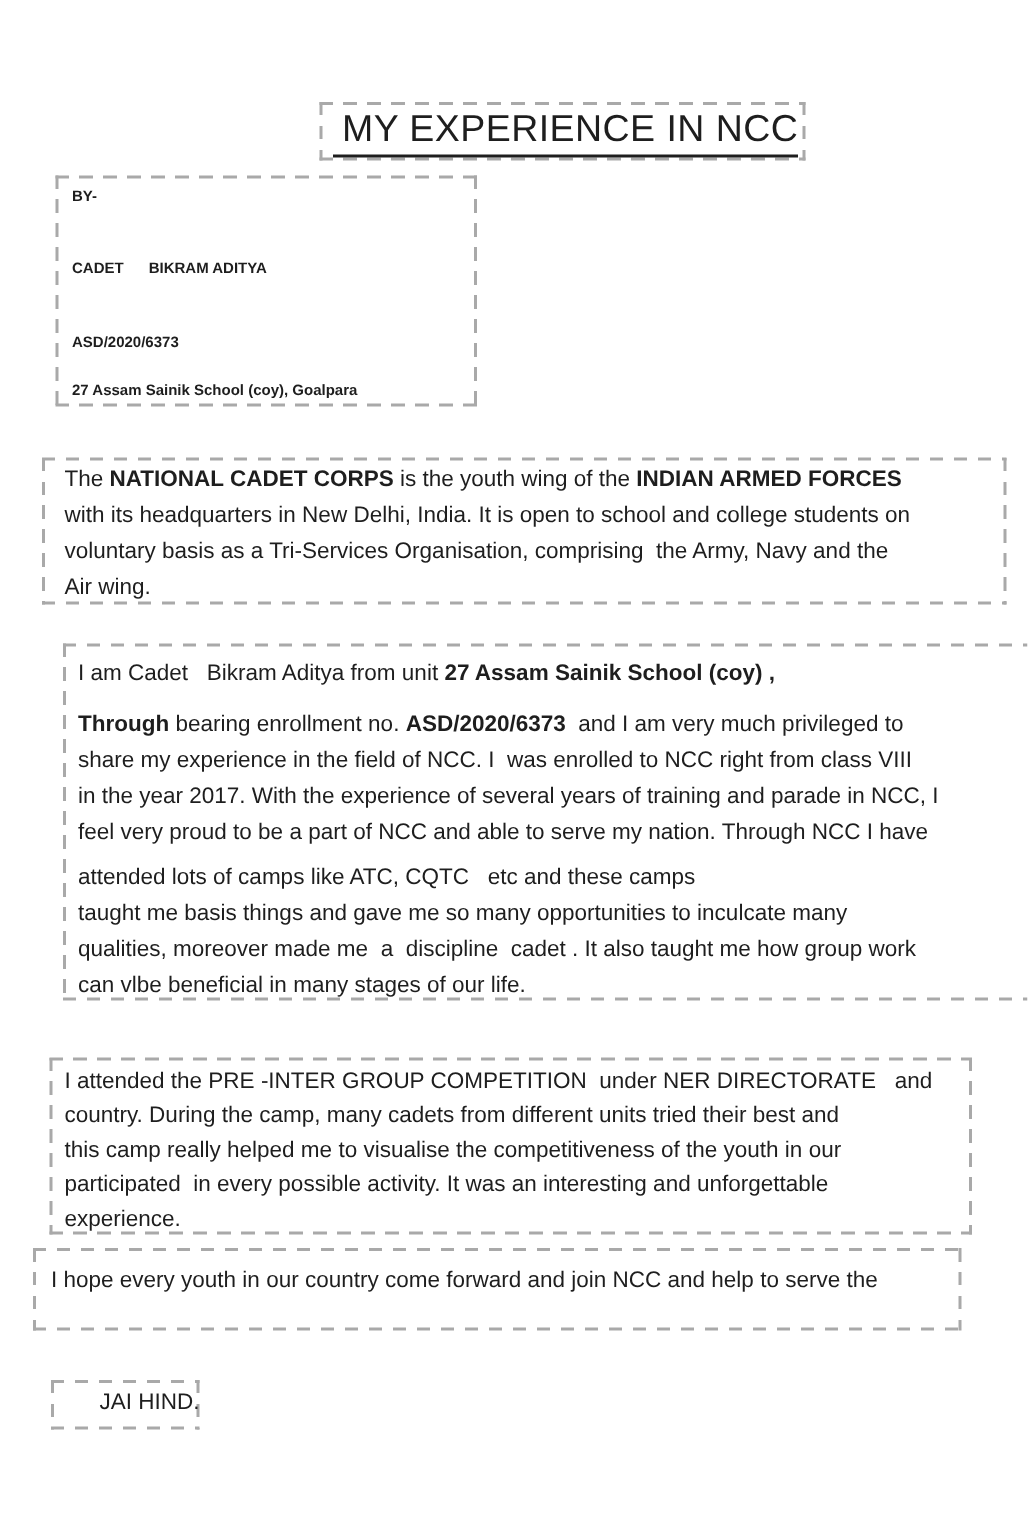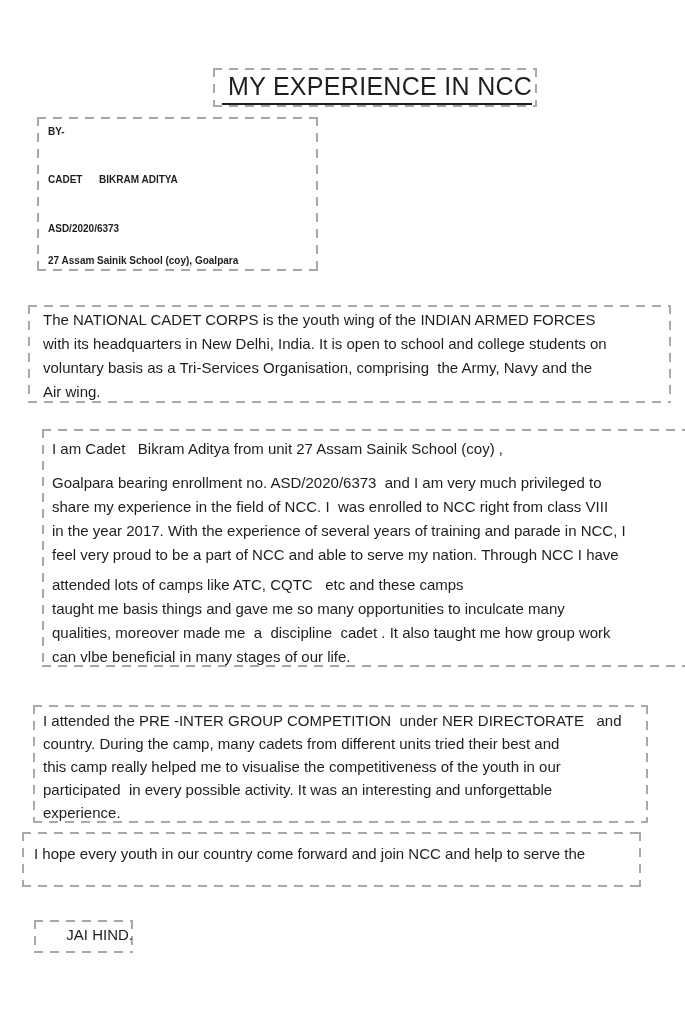--- a/index.html
+++ b/index.html
@@ -18,21 +18,21 @@
       repeating-linear-gradient(90deg,#a9a9a9 0 9px,transparent 9px 16px),
       repeating-linear-gradient(90deg,#a9a9a9 0 9px,transparent 9px 16px),
       repeating-linear-gradient(180deg,#a9a9a9 0 9px,transparent 9px 16px),
       repeating-linear-gradient(180deg,#a9a9a9 0 9px,transparent 9px 16px);
     background-position:left top,left bottom,left top,right top;
     background-size:100% 2px,100% 2px,2px 100%,2px 100%;
     background-repeat:no-repeat;
     box-sizing:border-box;
   }
   .rich-line{white-space:pre;}
-  .b{font-weight:400;}
+  .b{font-weight:700;}
 
   
   #title-box{left:213px;top:68px;width:324px;height:39px;padding:4px 0 0 9px;}
   #title-box .title-text{
     display:inline-block;
     font-size:25px;line-height:29px;letter-spacing:.3px;
     padding-left:6px;padding-bottom:2px;
     border-bottom:2px solid #1e1e1e;
     white-space:pre;
   }
@@ -90,21 +90,21 @@
         </div>
       </div>
   </div>
 
   <div class="frame bodytext" id="experience-box">
     <div>
         <div class="rich-block">
           <div class="rich-line"><span>I am Cadet   Bikram Aditya from unit </span><span class="b">27 Assam Sainik School (coy) ,</span></div>
         </div>
         <div class="rich-block">
-          <div class="rich-line"><span class="b">Goalpara</span><span> bearing enrollment no. </span><span class="b">ASD/2020/6373</span><span>  and I am very much privileged to</span></div>
+          <div class="rich-line"><span class="b">Through</span><span> bearing enrollment no. </span><span class="b">ASD/2020/6373</span><span>  and I am very much privileged to</span></div>
           <div class="rich-line"><span>share my experience in the field of NCC. I  was enrolled to NCC right from class VIII</span></div>
           <div class="rich-line"><span>in the year 2017. With the experience of several years of training and parade in NCC, I</span></div>
           <div class="rich-line"><span>feel very proud to be a part of NCC and able to serve my nation. Through NCC I have</span></div>
         </div>
         <div class="rich-block">
           <div class="rich-line"><span>attended lots of camps like ATC, CQTC   etc and these camps</span></div>
           <div class="rich-line"><span>taught me basis things and gave me so many opportunities to inculcate many</span></div>
           <div class="rich-line"><span>qualities, moreover made me  a  discipline  cadet . It also taught me how group work</span></div>
           <div class="rich-line"><span>can vlbe beneficial in many stages of our life.</span></div>
         </div>

